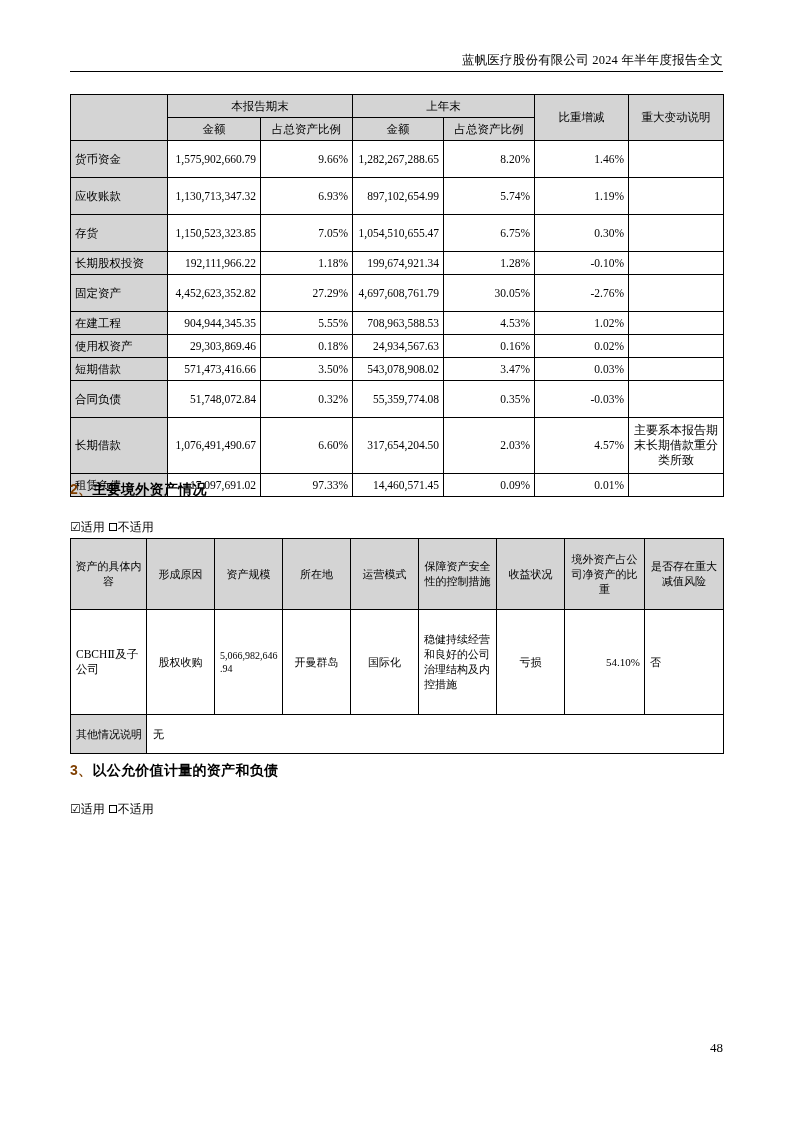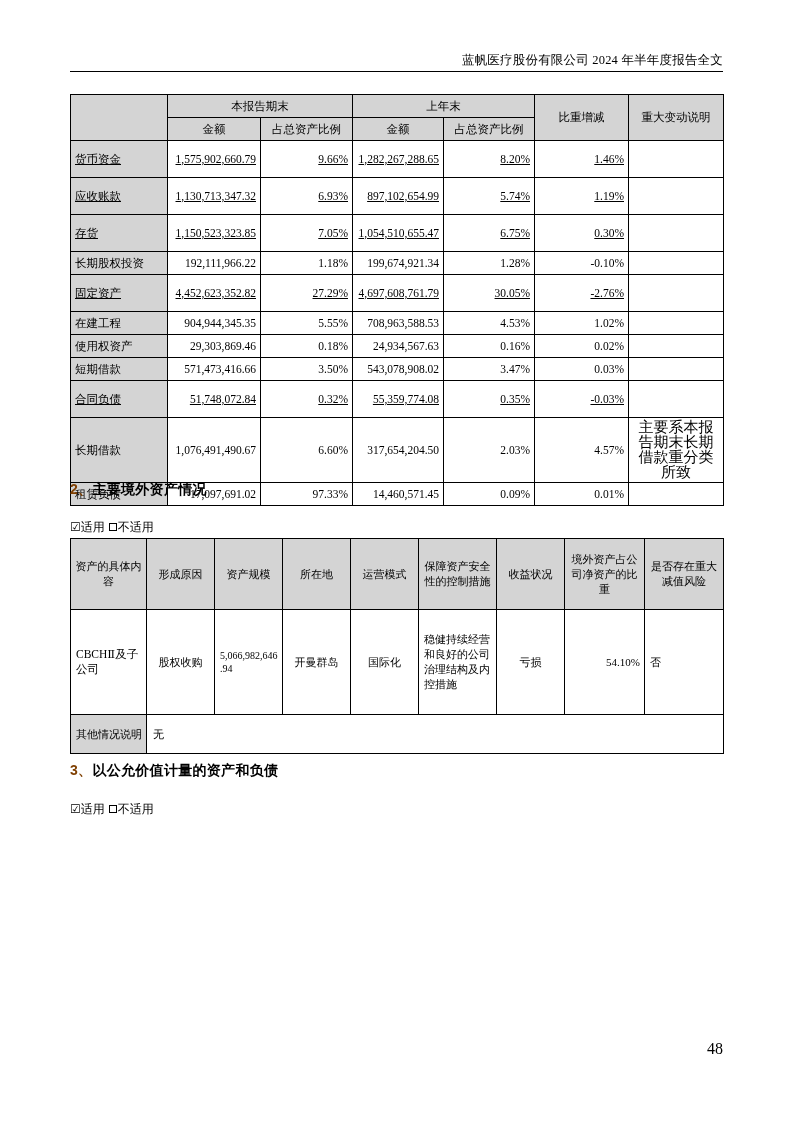--- a/index.html
+++ b/index.html
@@ -69,32 +69,32 @@
   }
   .num {
     text-align: right;
     padding-right: 6px;
     font-family: "Liberation Serif", "DejaVu Serif", serif;
   }
   .ctr { text-align: center; }
   .lft { text-align: left; }
   .note-cell {
     text-align: center;
-    font-size: 15px;
+    font-size: 12px;
     line-height: 15px;
   }
 
   
   #table1-wrap {
     position: absolute;
     left: 70px;
     top: 94px;
   }
   #table1 td { height: 18px; }
-  #table1 .r-tall td { height: 32px; text-decoration: underline; }
+  #table1 .r-tall td { height: 32px; }
 
   
   .section-heading {
     position: absolute;
     left: 70px;
     font-size: 14px;
     font-weight: bold;
     font-family: "Liberation Sans", "DejaVu Sans", sans-serif;
     letter-spacing: 0.3px;
   }
@@ -148,21 +148,21 @@
     line-height: 14px;
   }
 
   
   .page-number {
     position: absolute;
     left: 0;
     top: 1040px;
     width: 723px;
     text-align: right;
-    font-size: 16px;
+    font-size: 13px;
     font-family: "Liberation Serif", "DejaVu Serif", serif;
   }
 </style>
 </head>
 <body>
 
 <div class="page">
 
   <div class="header-area">
     <div class="header-text">蓝帆医疗股份有限公司 2024 年半年度报告全文</div>

